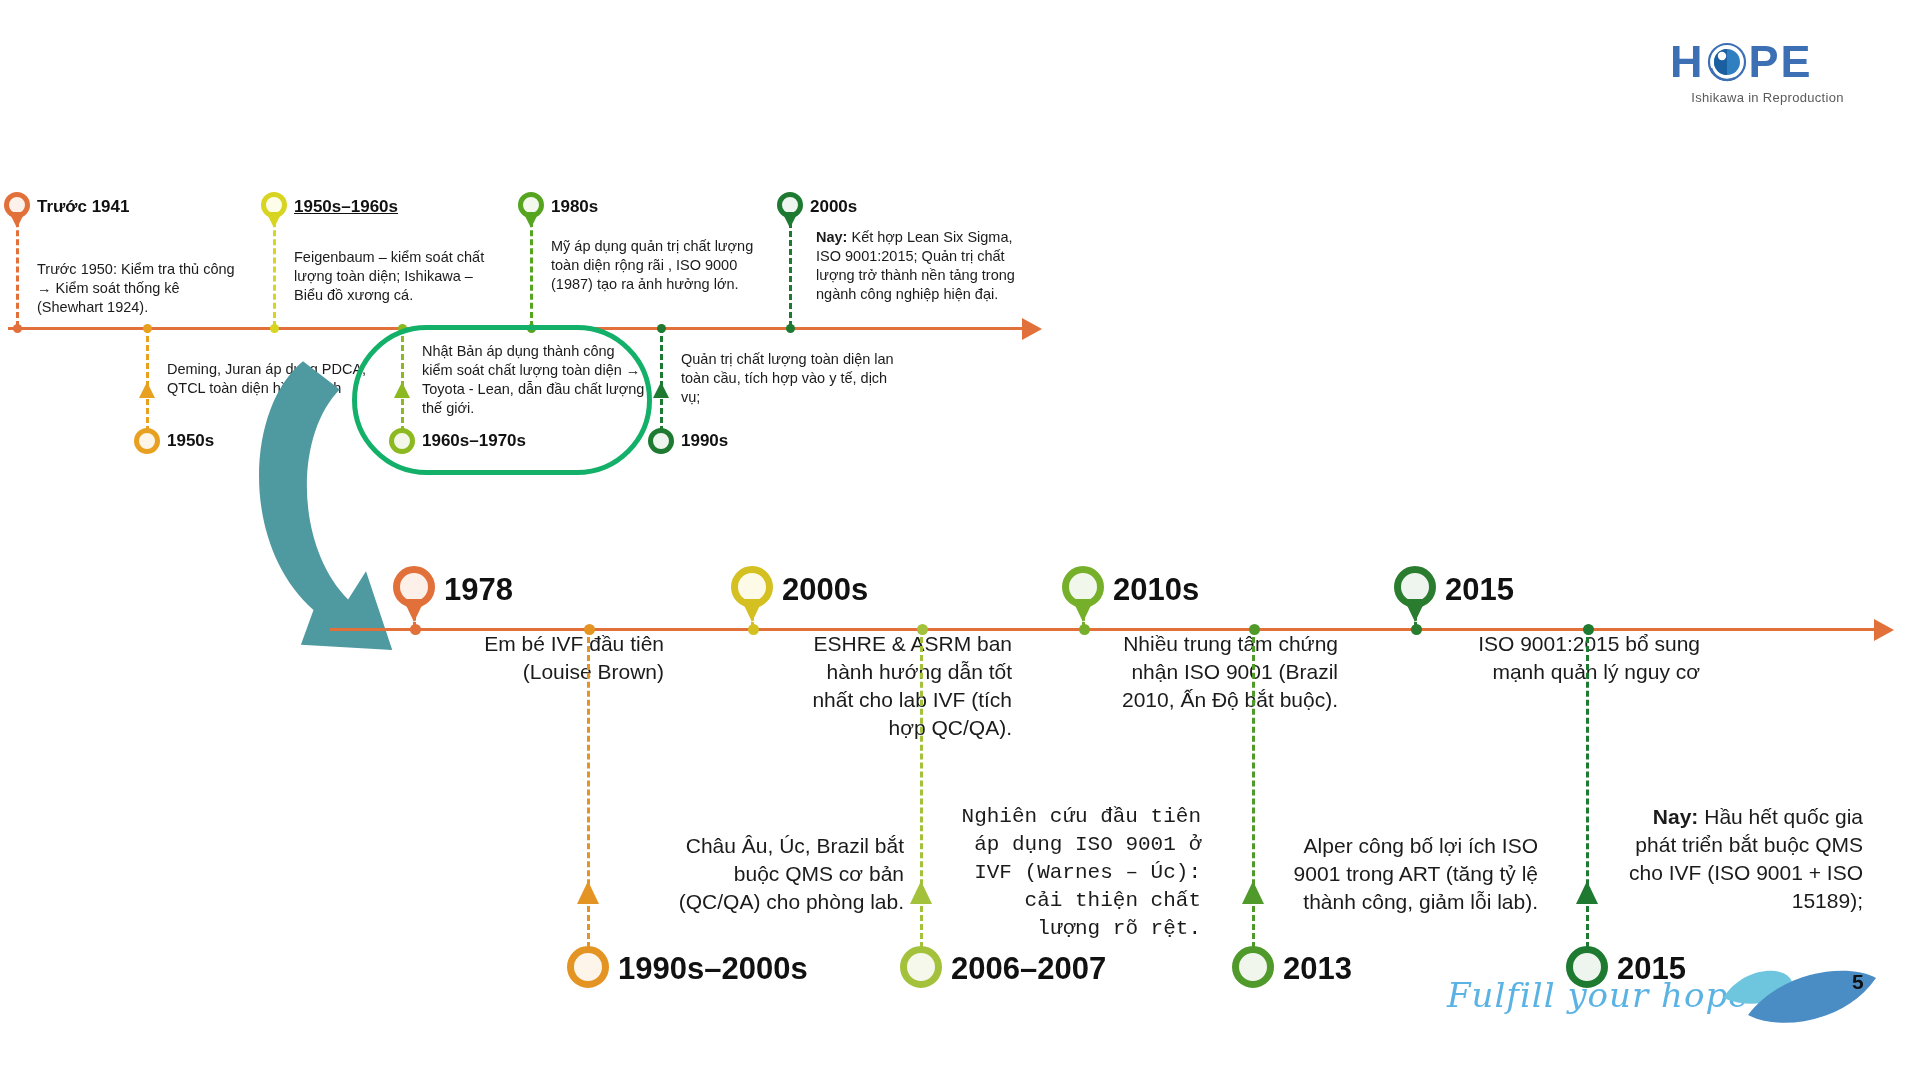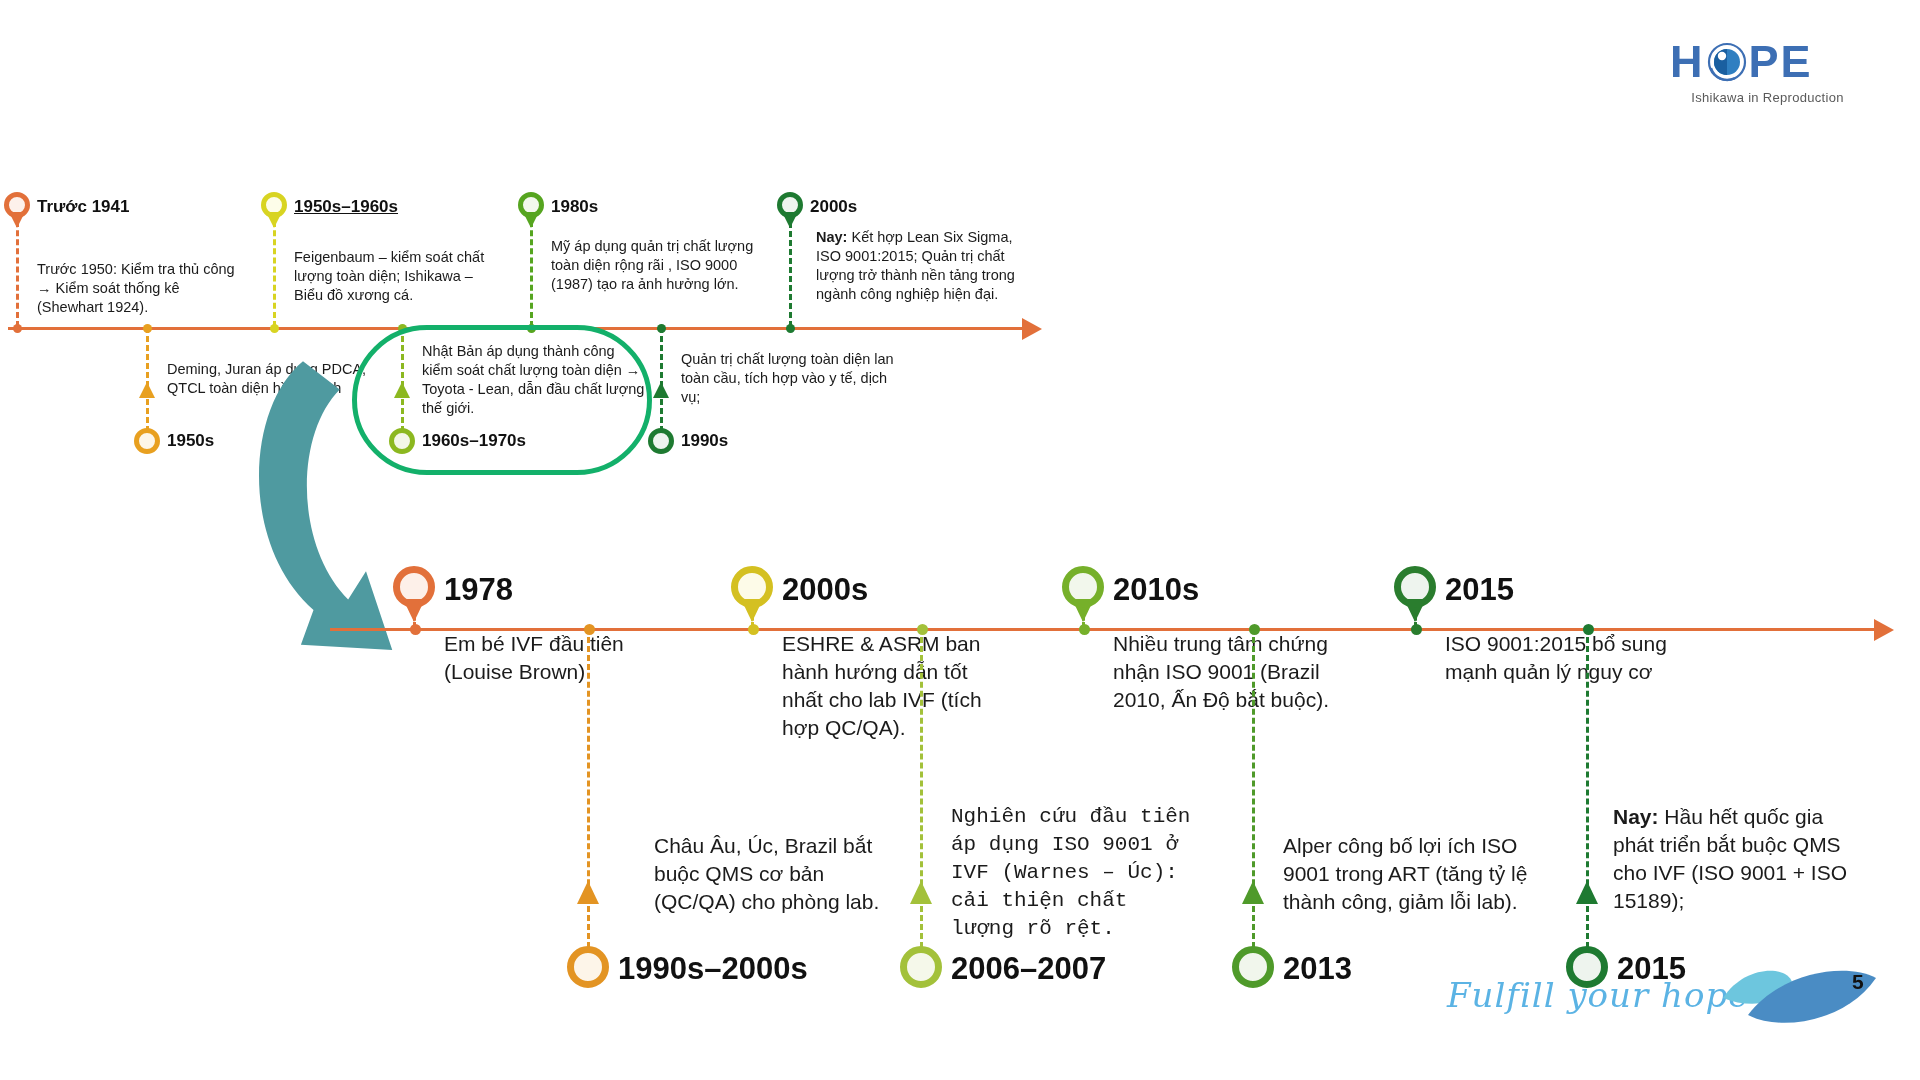--- a/index.html
+++ b/index.html
@@ -65,21 +65,21 @@
 
   .pin-label{position:absolute;font-weight:bold;color:#111;white-space:nowrap;}
 
   
   .upper .pin-label{font-size:17px;}
   .upper .desc{position:absolute;font-size:14.5px;line-height:19px;color:#1b1b1b;}
   .upper .desc b{font-weight:bold;}
 
   
   .lower .pin-label{font-size:31px;}
-  .lower .desc{position:absolute;font-size:21px;line-height:28px;color:#1b1b1b;}
+  .lower .desc{position:absolute;font-size:21px;line-height:28px;color:#1b1b1b;text-align:right;}
   .lower .desc b{font-weight:bold;}
 
   
   .highlight-oval{
     position:absolute;border:5px solid #13b06a;border-radius:95px;
     box-sizing:border-box;background:transparent;
   }
 
   
   .teal-arrow{position:absolute;left:240px;top:335px;width:340px;height:330px;}

